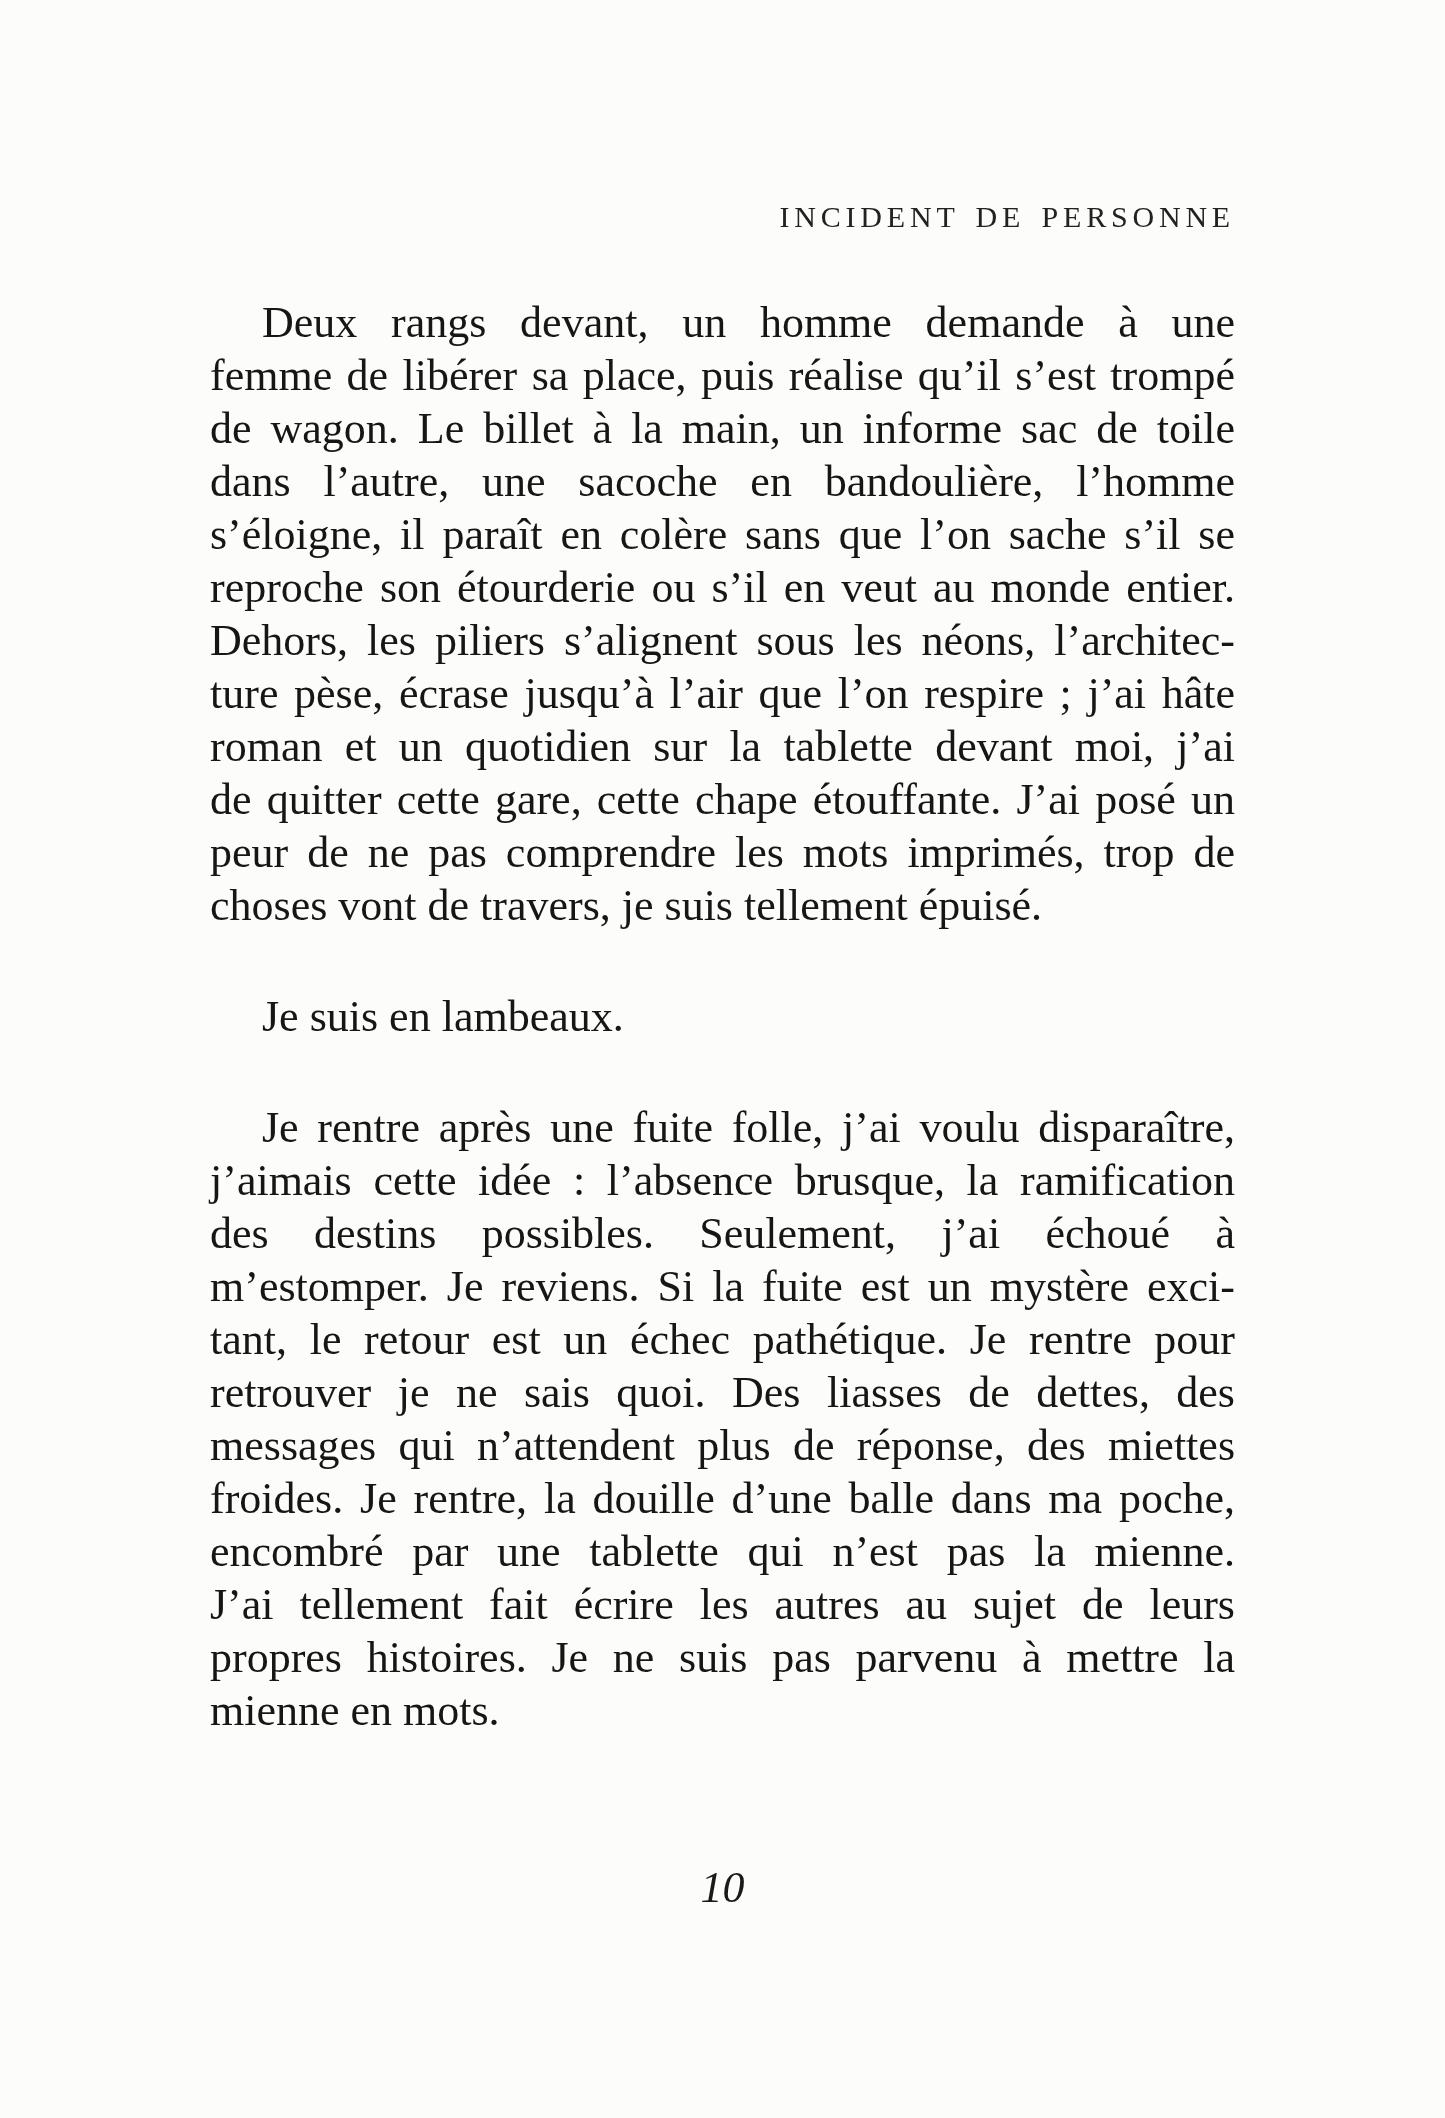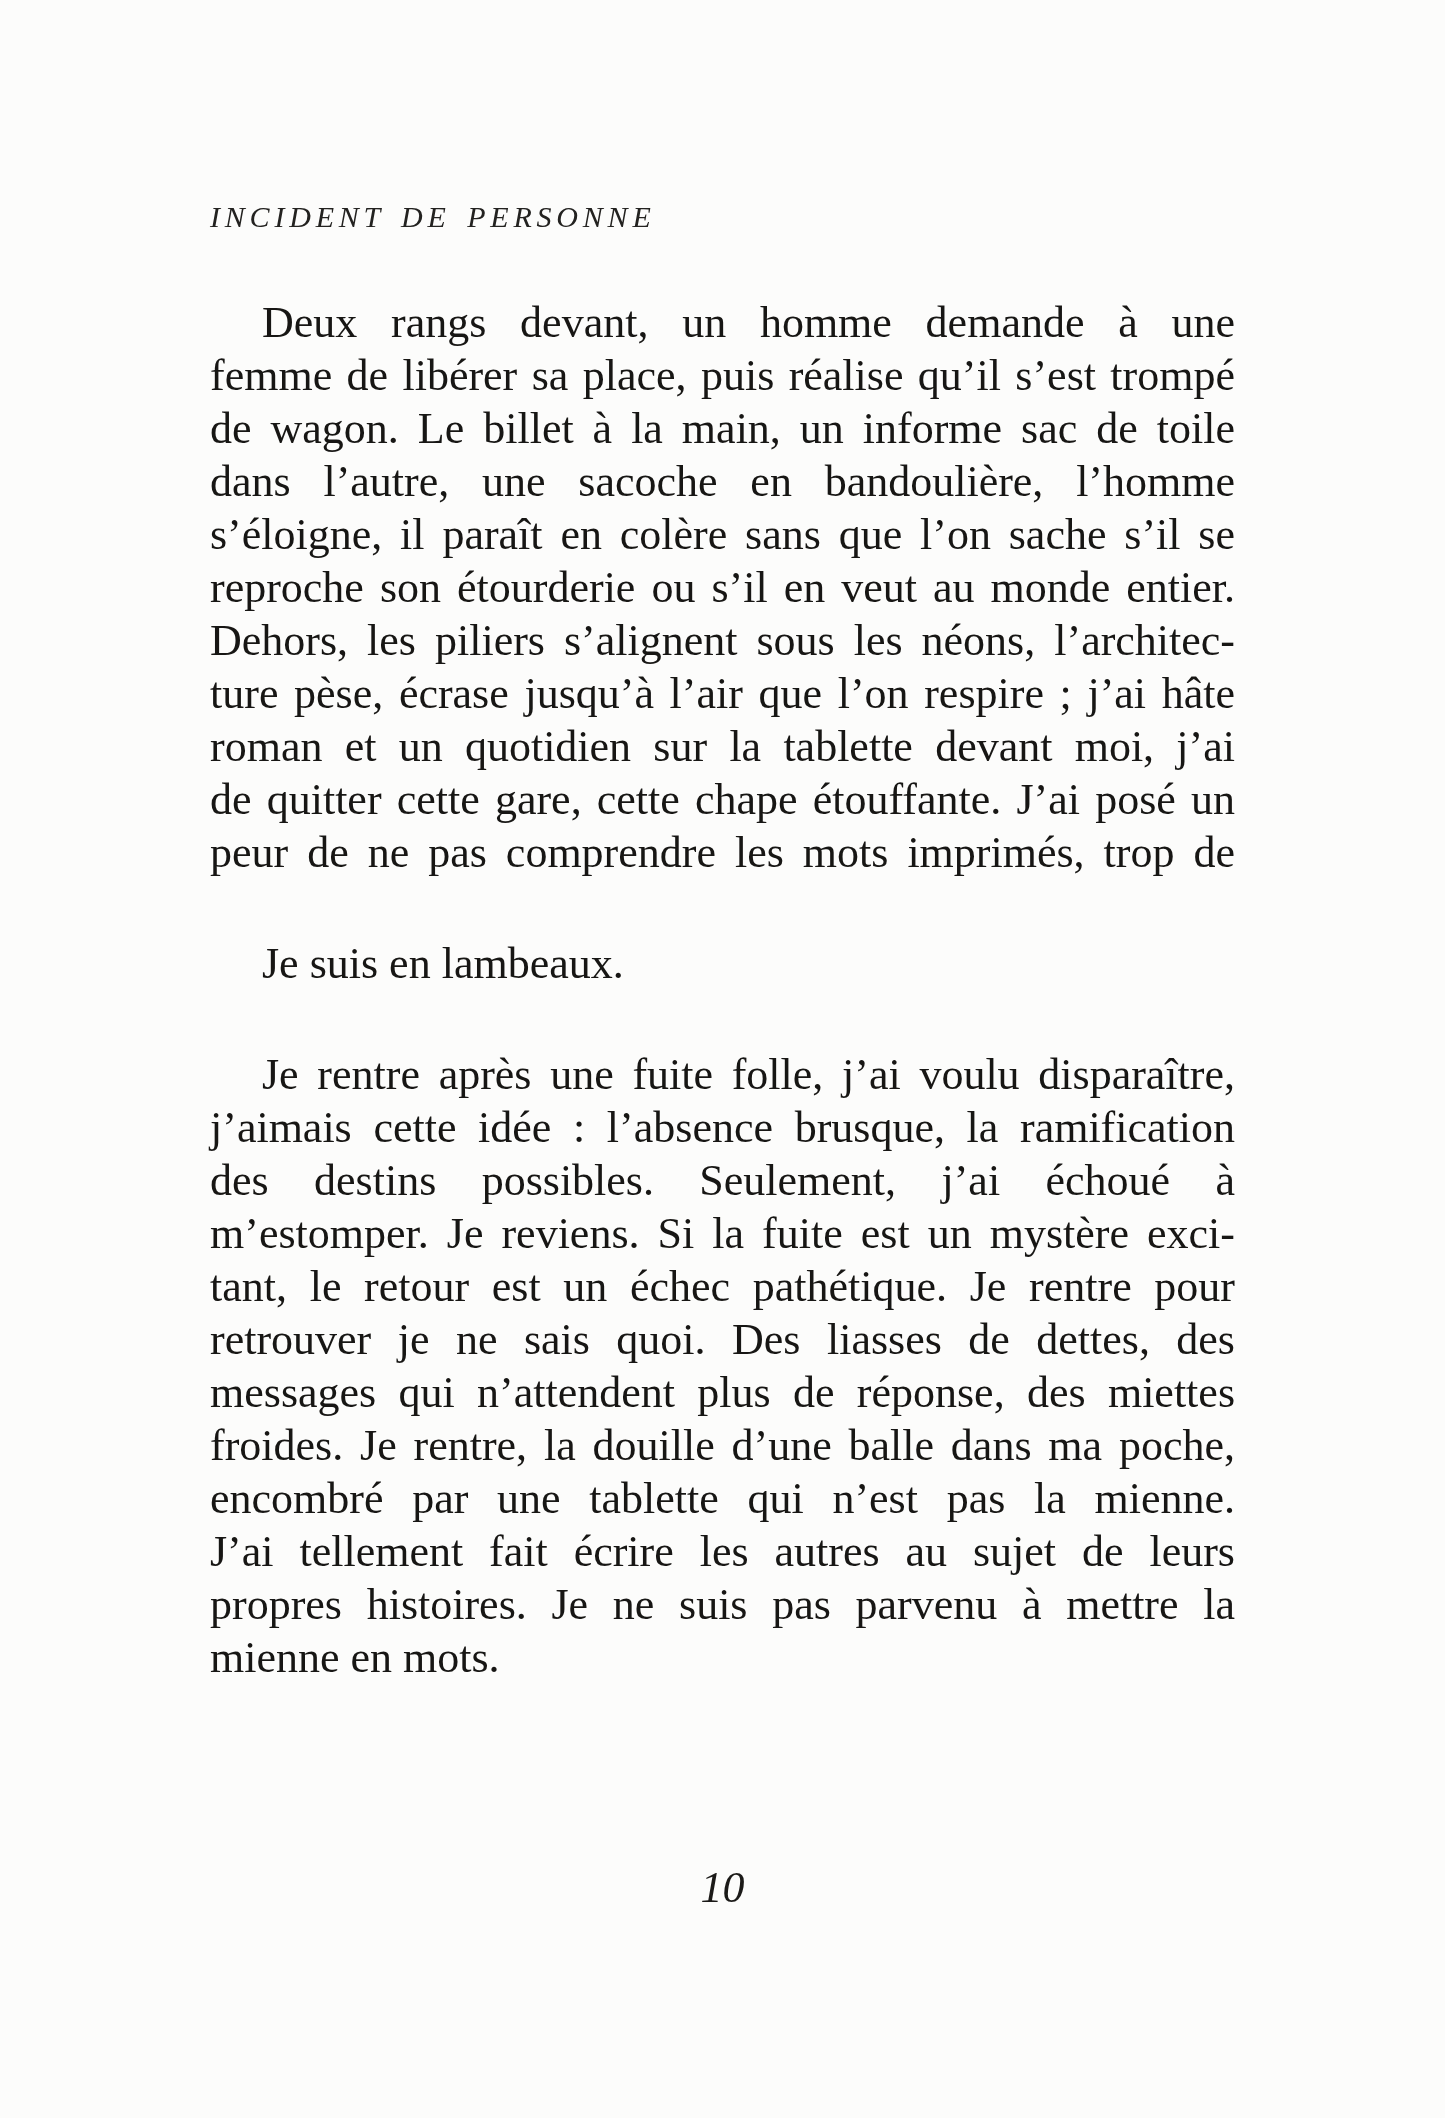--- a/index.html
+++ b/index.html
@@ -18,27 +18,26 @@
   .page {
     position: absolute;
     inset: 0;
   }
   
   .running-header {
     position: absolute;
     top: 202px;
     left: 210px;
     width: 1025px;
-    text-align: left;
+    text-align: right;
     font-size: 30px;
     line-height: 30px;
     letter-spacing: 0.16em;
     word-spacing: 0.14em;
     color: #232220;
-    font-style: italic;
   }
   
   .text-block {
     position: absolute;
     top: 296px;
     left: 210px;
     width: 1025px;
     font-size: 44px;
     line-height: 53px;
   }
@@ -86,20 +85,21 @@
       <div class="line">femme de libérer sa place, puis réalise qu’il s’est trompé</div>
       <div class="line">de wagon. Le billet à la main, un informe sac de toile</div>
       <div class="line">dans l’autre, une sacoche en bandoulière, l’homme</div>
       <div class="line">s’éloigne, il paraît en colère sans que l’on sache s’il se</div>
       <div class="line">reproche son étourderie ou s’il en veut au monde entier.</div>
       <div class="line">Dehors, les piliers s’alignent sous les néons, l’architec-</div>
       <div class="line">ture pèse, écrase jusqu’à l’air que l’on respire ; j’ai hâte</div>
       <div class="line">roman et un quotidien sur la tablette devant moi, j’ai</div>
       <div class="line">de quitter cette gare, cette chape étouffante. J’ai posé un</div>
       <div class="line">peur de ne pas comprendre les mots imprimés, trop de</div>
+      <div class="line last">choses vont de travers, je suis tellement épuisé.</div>
     </div>
 
     <div class="para">
       <div class="line first last">Je suis en lambeaux.</div>
     </div>
 
     <div class="para">
       <div class="line first">Je rentre après une fuite folle, j’ai voulu disparaître,</div>
       <div class="line">j’aimais cette idée : l’absence brusque, la ramification</div>
       <div class="line">des destins possibles. Seulement, j’ai échoué à</div>

